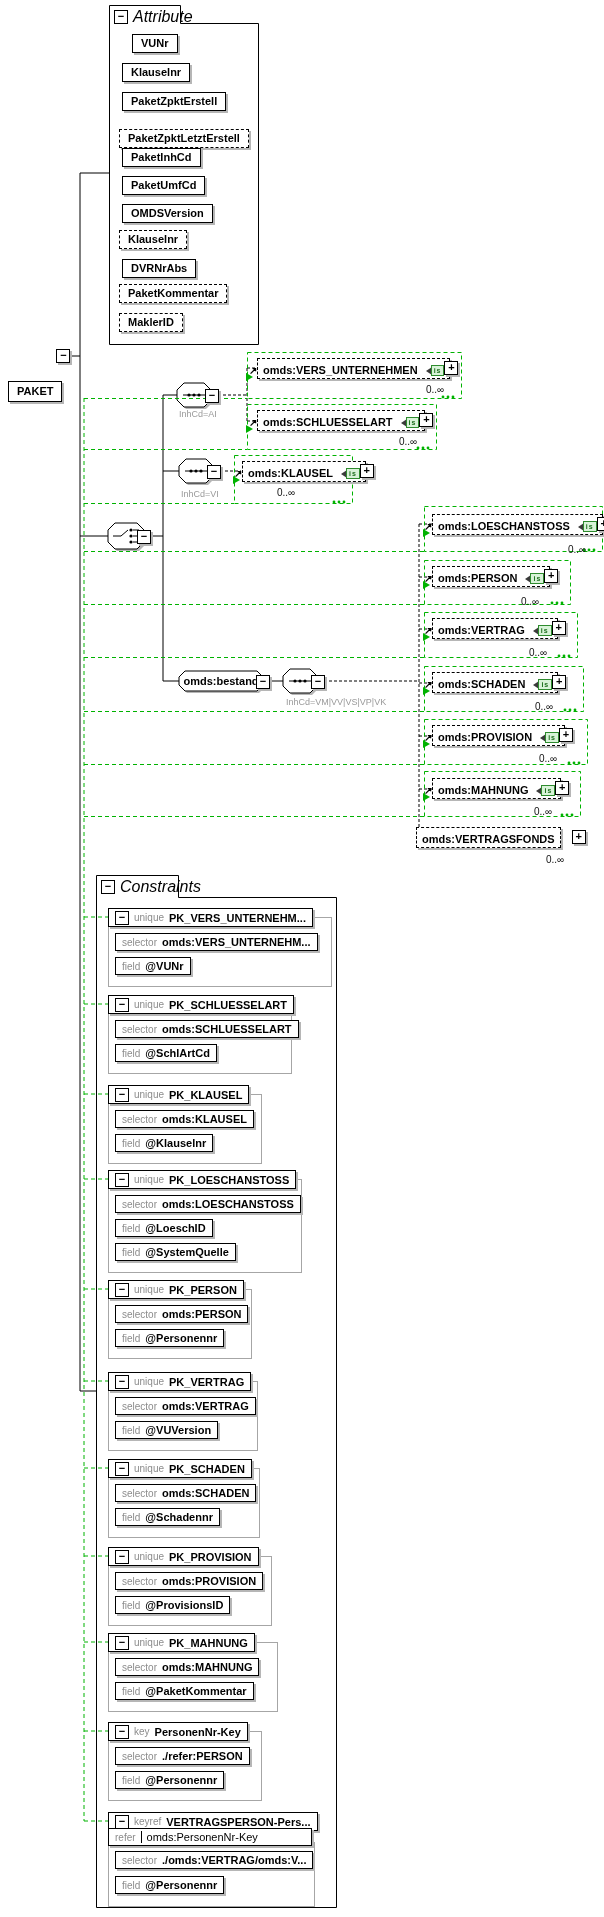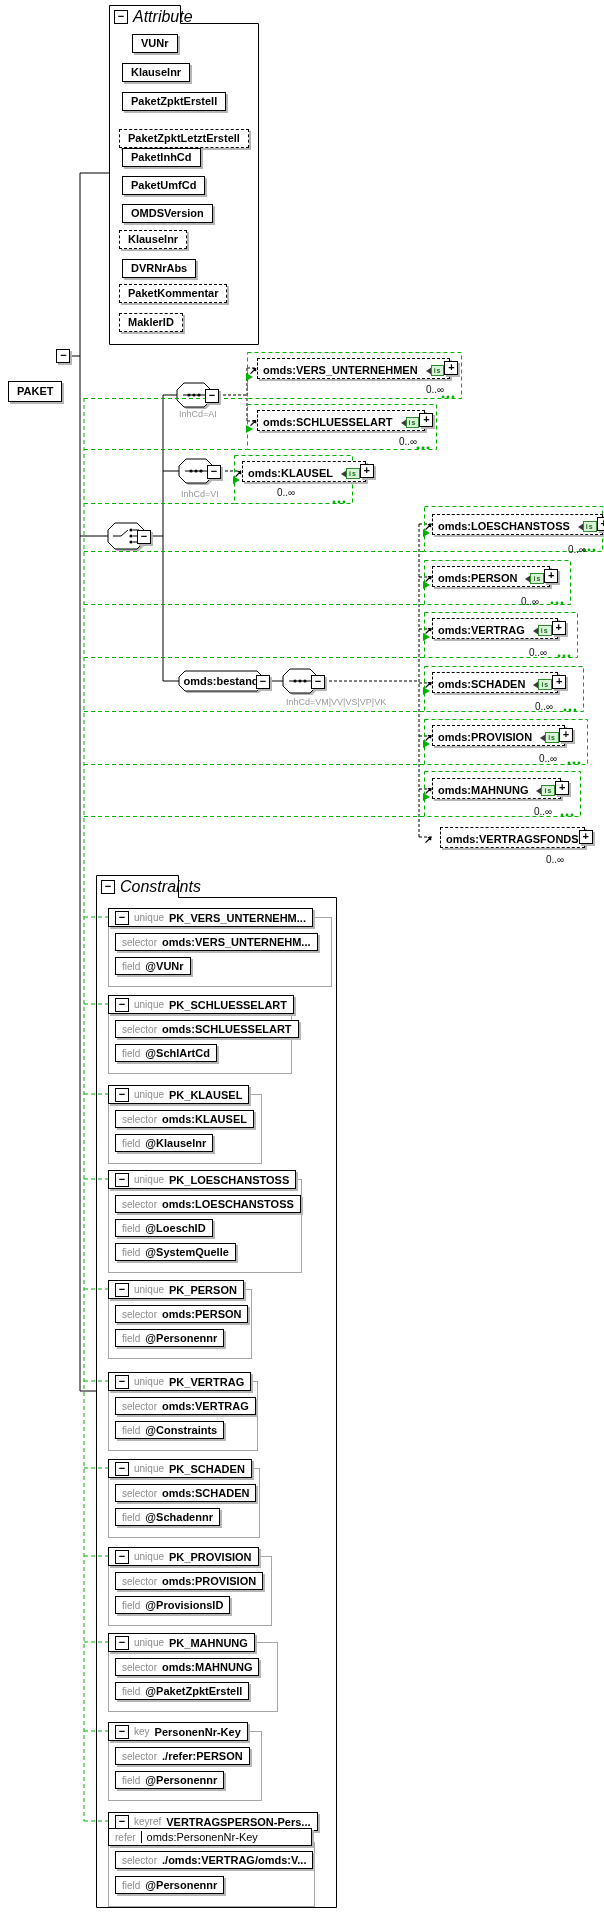--- a/index.html
+++ b/index.html
@@ -298,21 +298,21 @@
       <span class="ebox">
         <span class="ename">omds:MAHNUNG</span>
         <span class="badge">
           <span class="tri-left"></span>
           <span class="bpill">is</span>
         </span>
       </span>
       <span class="toggle etoggle tshadow">+</span>
     </div>
     <div class="abs card" style="left: 534px; top: 806px;">0..∞</div>
-    <div class="abs elem" style="left: 440px; top: 827px;">
+    <div class="abs elem" style="left: 416px; top: 827px; gap: 17px;">
       <span class="ebox">
         <span class="ename">omds:VERTRAGSFONDS</span>
       </span>
       <span class="toggle etoggle tshadow">+</span>
     </div>
     <div class="abs card" style="left: 546px; top: 854px;">0..∞</div>
     <div class="abs tabrow" style="left: 101px; top: 878px;">
       <span class="toggle">−</span>
       <span class="tablabel">Constraints</span>
     </div>
@@ -395,21 +395,21 @@
       <span class="toggle">−</span>
       <span class="kword">unique</span>
       <span class="kname">PK_VERTRAG</span>
     </div>
     <div class="abs krow" style="left: 115px; top: 1397px;">
       <span class="kword">selector</span>
       <span class="kval">omds:VERTRAG</span>
     </div>
     <div class="abs krow" style="left: 115px; top: 1421px;">
       <span class="kword">field</span>
-      <span class="kval">@Constraints</span>
+      <span class="kval">@VUVersion</span>
     </div>
     <div class="abs kbody" style="left: 108px; top: 1468px; width: 150px; height: 68px;"></div>
     <div class="abs khead" style="left: 108px; top: 1459px;">
       <span class="toggle">−</span>
       <span class="kword">unique</span>
       <span class="kname">PK_SCHADEN</span>
     </div>
     <div class="abs krow" style="left: 115px; top: 1484px;">
       <span class="kword">selector</span>
       <span class="kval">omds:SCHADEN</span>
@@ -437,21 +437,21 @@
       <span class="toggle">−</span>
       <span class="kword">unique</span>
       <span class="kname">PK_MAHNUNG</span>
     </div>
     <div class="abs krow" style="left: 115px; top: 1658px;">
       <span class="kword">selector</span>
       <span class="kval">omds:MAHNUNG</span>
     </div>
     <div class="abs krow" style="left: 115px; top: 1682px;">
       <span class="kword">field</span>
-      <span class="kval">@PaketZpktErstell</span>
+      <span class="kval">@PaketKommentar</span>
     </div>
     <div class="abs kbody" style="left: 108px; top: 1731px; width: 152px; height: 68px;"></div>
     <div class="abs khead" style="left: 108px; top: 1722px;">
       <span class="toggle">−</span>
       <span class="kword">key</span>
       <span class="kname">PersonenNr-Key</span>
     </div>
     <div class="abs krow" style="left: 115px; top: 1747px;">
       <span class="kword">selector</span>
       <span class="kval">./refer:PERSON</span>

